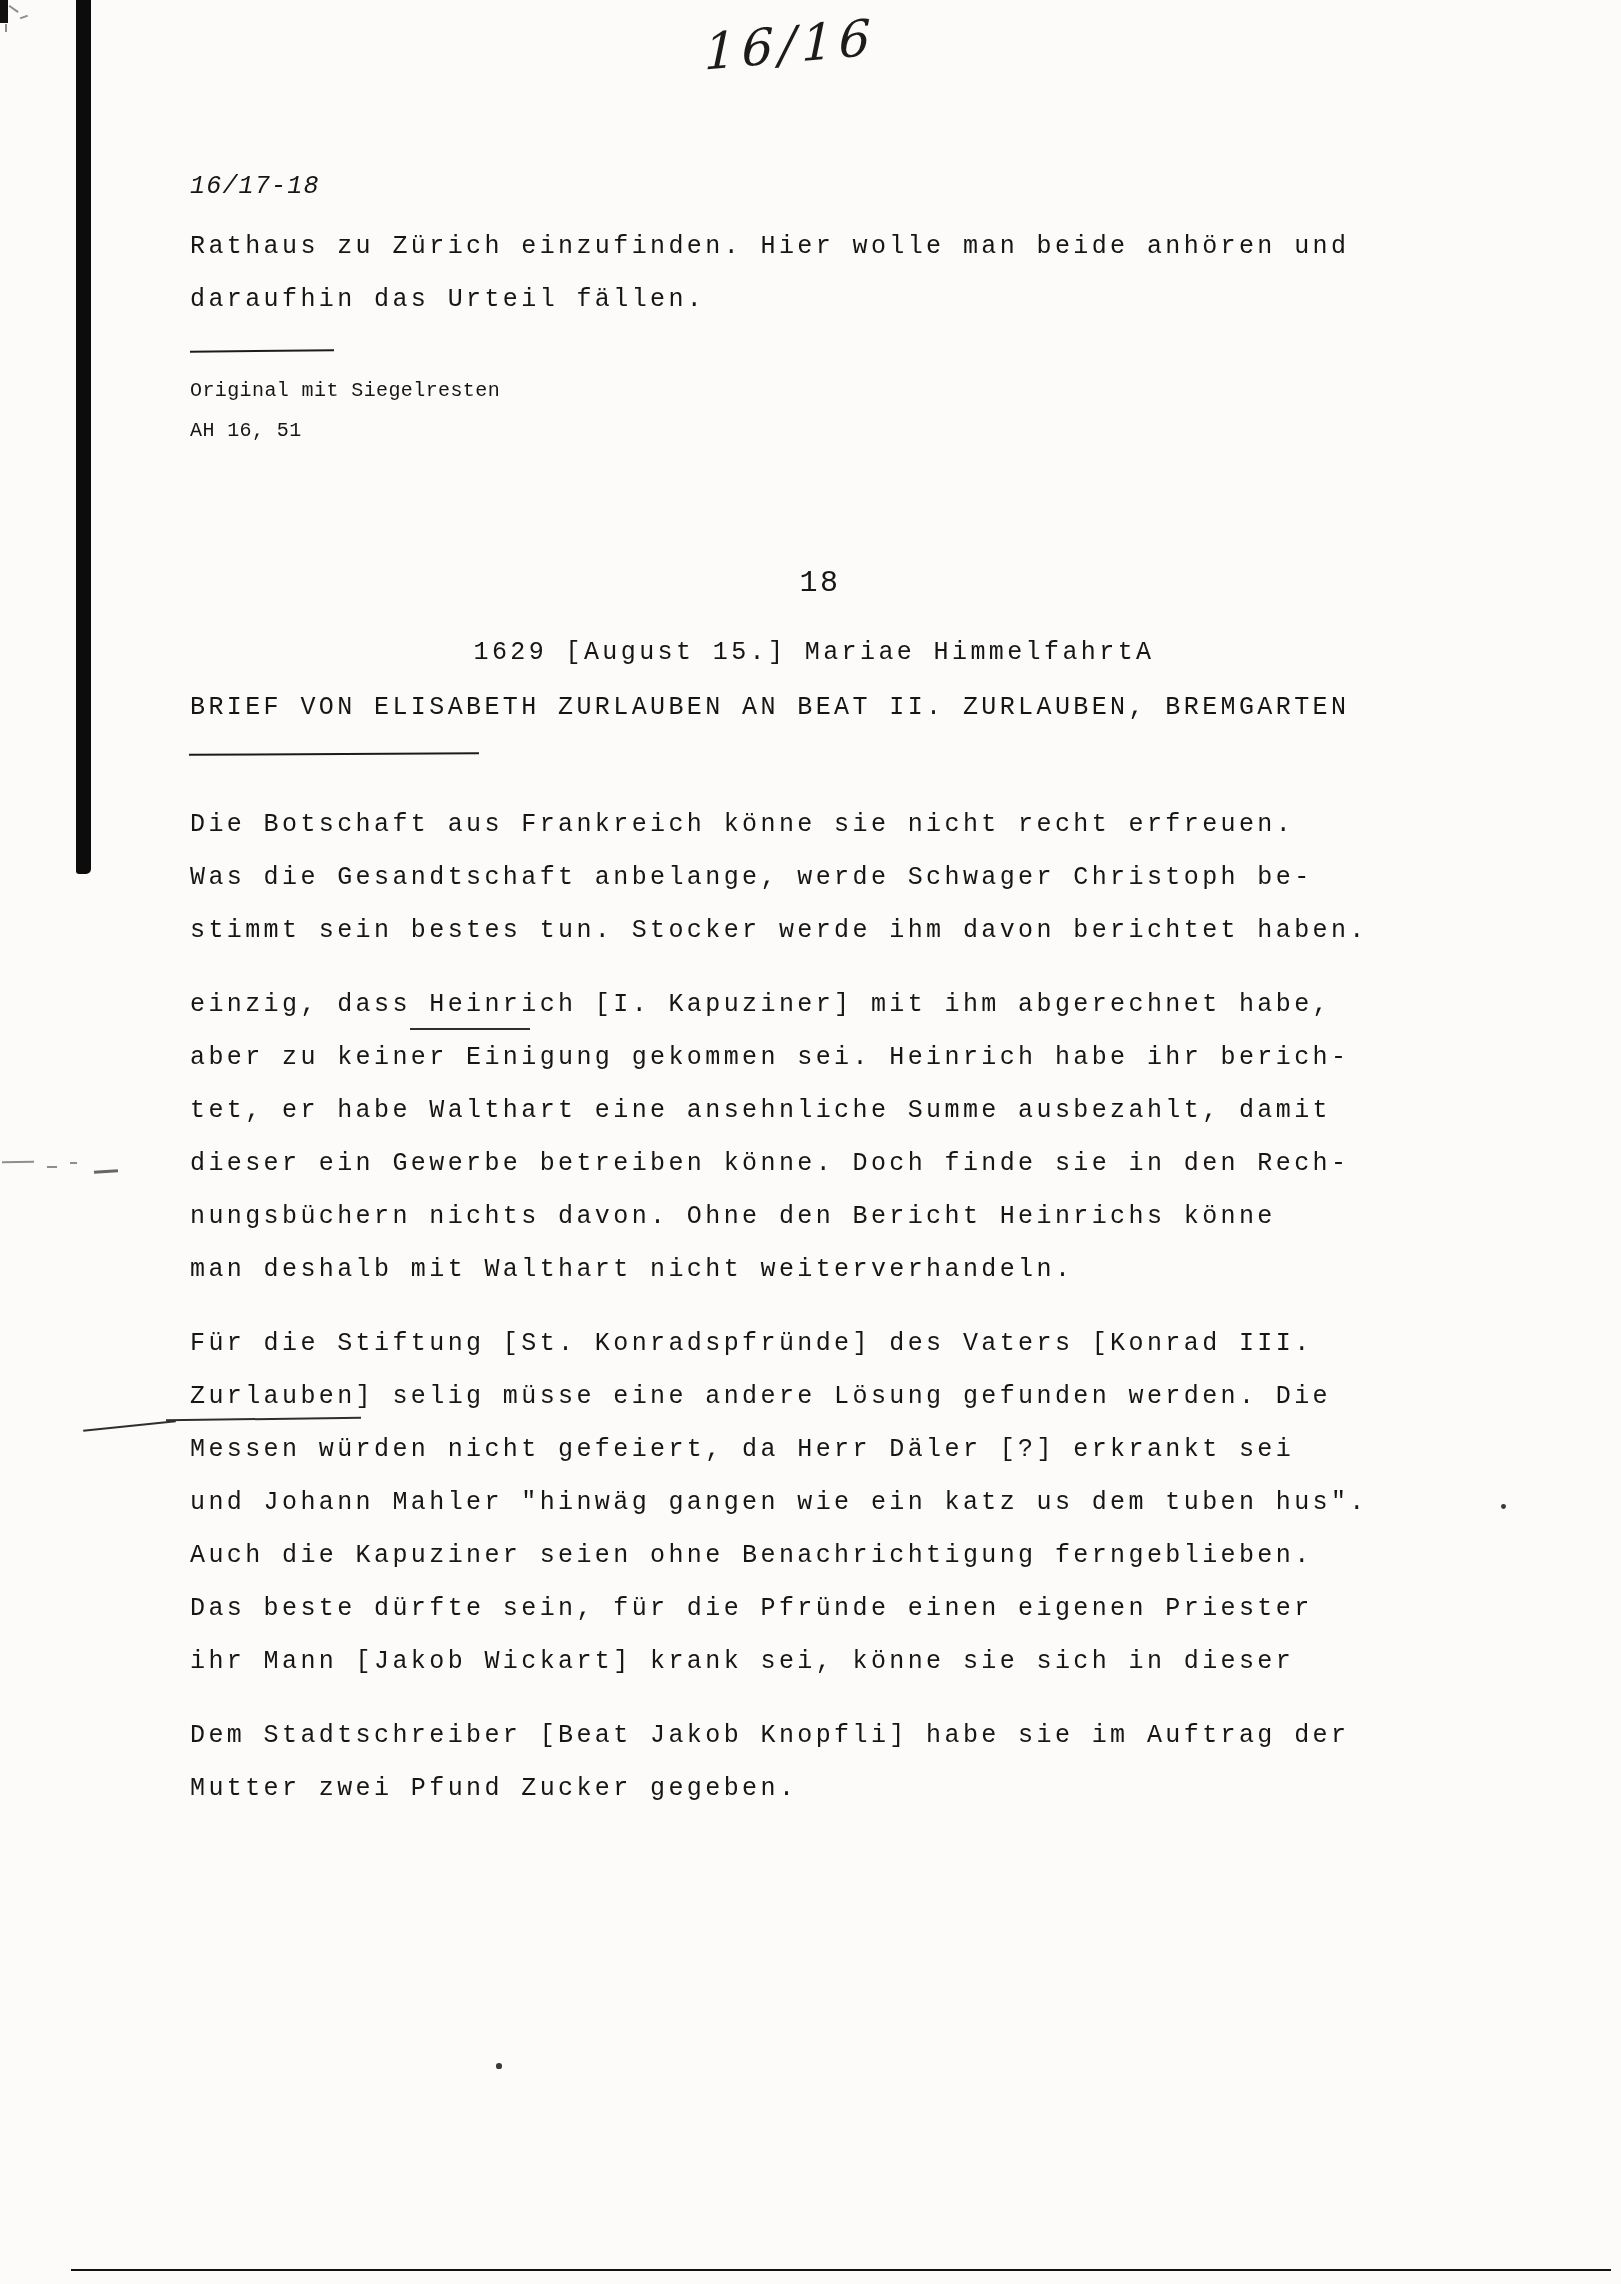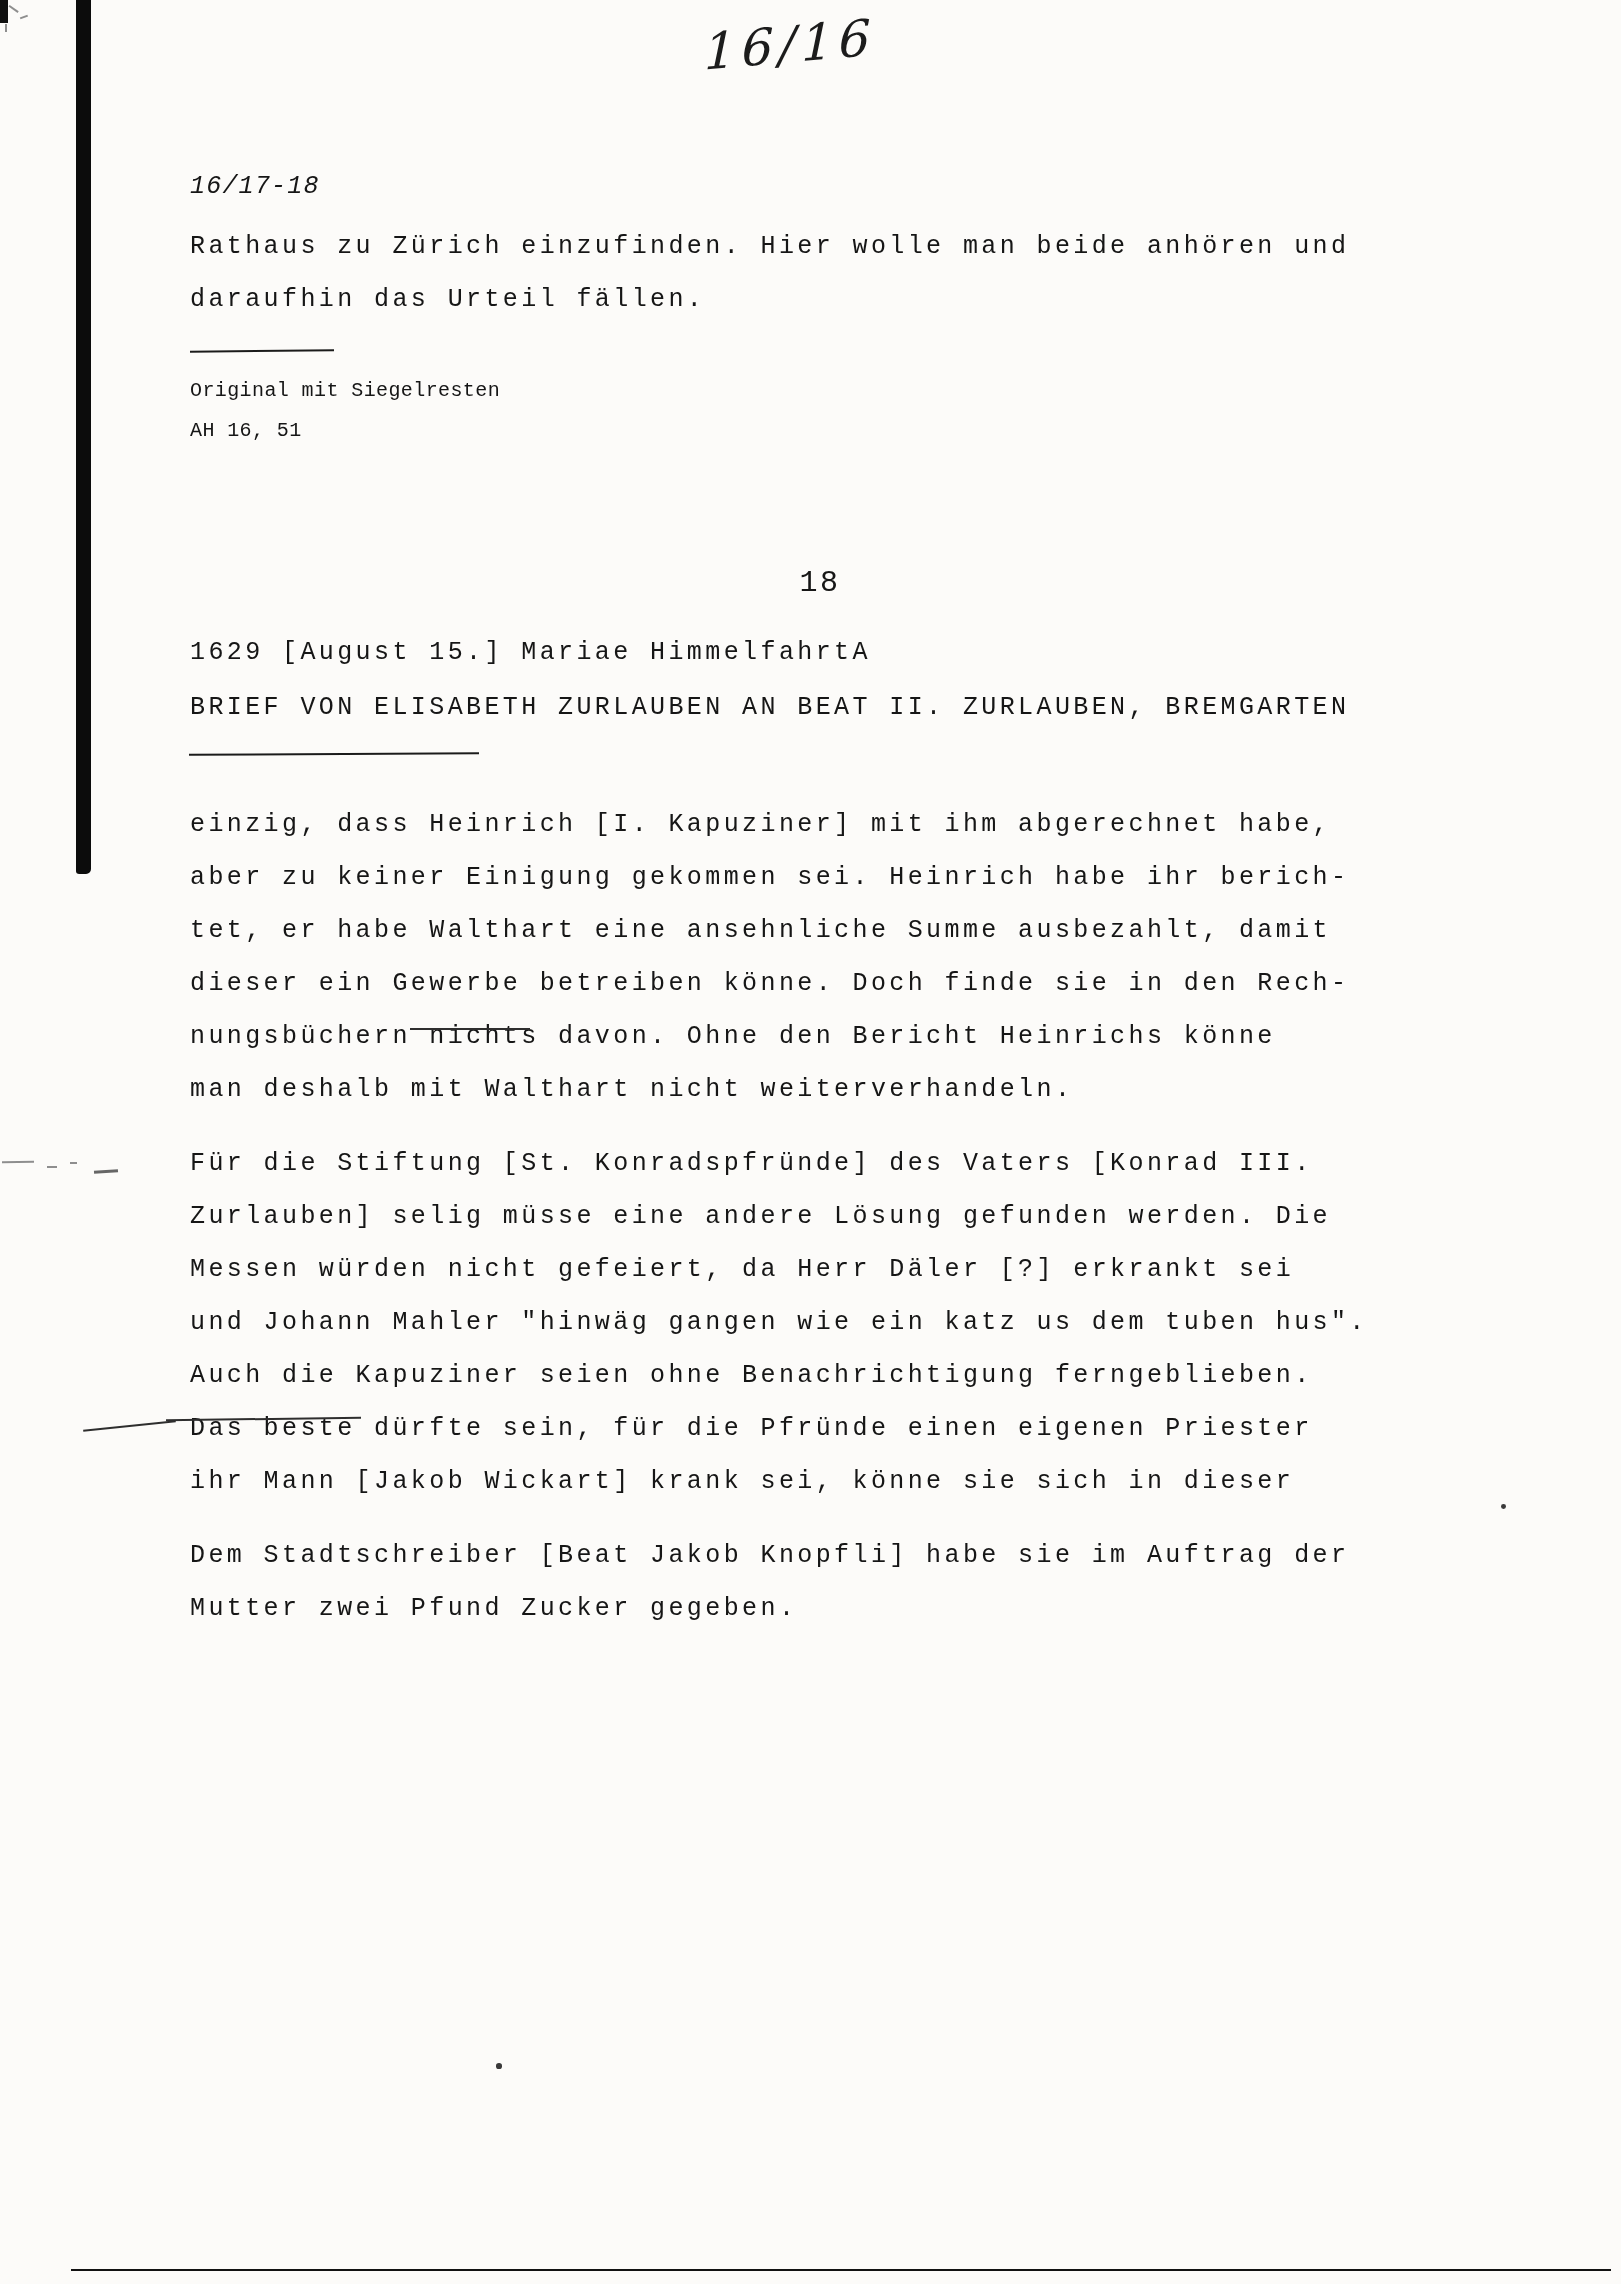--- a/index.html
+++ b/index.html
@@ -41,21 +41,21 @@
   .rule-2 { left: 189px; top: 753px; width: 290px; transform: rotate(-0.3deg); }
   .entry-number {
     left: 190px; top: 566px; width: 1260px;
     text-align: center;
     font-size: 30px;
     letter-spacing: 2.4px;
     white-space: pre;
   }
   .date-row {
     left: 190px; top: 626px; width: 1248px;
-    display: flex; justify-content: flex-start;
+    display: flex; justify-content: center;
     padding-right: 11.3px;
   }
   .title-row { left: 190px; top: 681px; }
   .body-text { left: 190px; top: 798px; width: 1281px; }
   .para { margin: 0 0 21px 0; }
   .para.tight { margin-top: 0; }
 
   
   .handwritten {
     left: 704px; top: 16px;
@@ -120,20 +120,25 @@
     <span>1629 [August 15.] Mariae Himmelfahrt</span>
     <span>A</span>
   </div>
 
   <div class="abs line title-row">BRIEF VON ELISABETH ZURLAUBEN AN BEAT II. ZURLAUBEN, BREMGARTEN</div>
 
   <div class="rule rule-2"></div>
 
   <div class="abs body-text">
     <div class="para">
+      <div class="line">Die Botschaft aus Frankreich könne sie nicht recht erfreuen.</div>
+      <div class="line">Was die Gesandtschaft anbelange, werde Schwager Christoph be-</div>
+      <div class="line">stimmt sein bestes tun. Stocker werde ihm davon berichtet haben.</div>
+    </div>
+    <div class="para">
       <div class="line">einzig, dass Heinrich [I. Kapuziner] mit ihm abgerechnet habe,</div>
       <div class="line">aber zu keiner Einigung gekommen sei. Heinrich habe ihr berich-</div>
       <div class="line">tet, er habe Walthart eine ansehnliche Summe ausbezahlt, damit</div>
       <div class="line">dieser ein Gewerbe betreiben könne. Doch finde sie in den Rech-</div>
       <div class="line">nungsbüchern nichts davon. Ohne den Bericht Heinrichs könne</div>
       <div class="line">man deshalb mit Walthart nicht weiterverhandeln.</div>
     </div>
     <div class="para">
       <div class="line">Für die Stiftung [St. Konradspfründe] des Vaters [Konrad III.</div>
       <div class="line">Zurlauben] selig müsse eine andere Lösung gefunden werden. Die</div>

